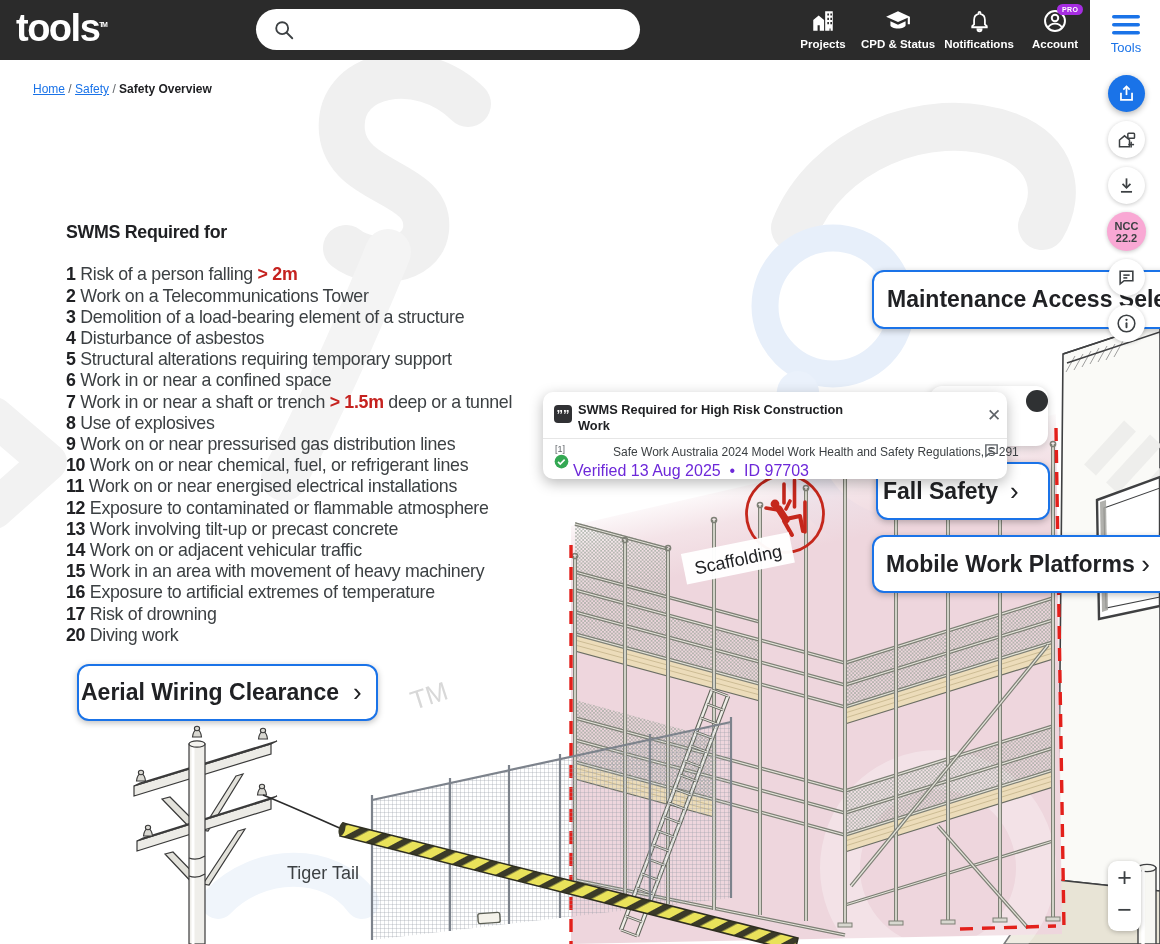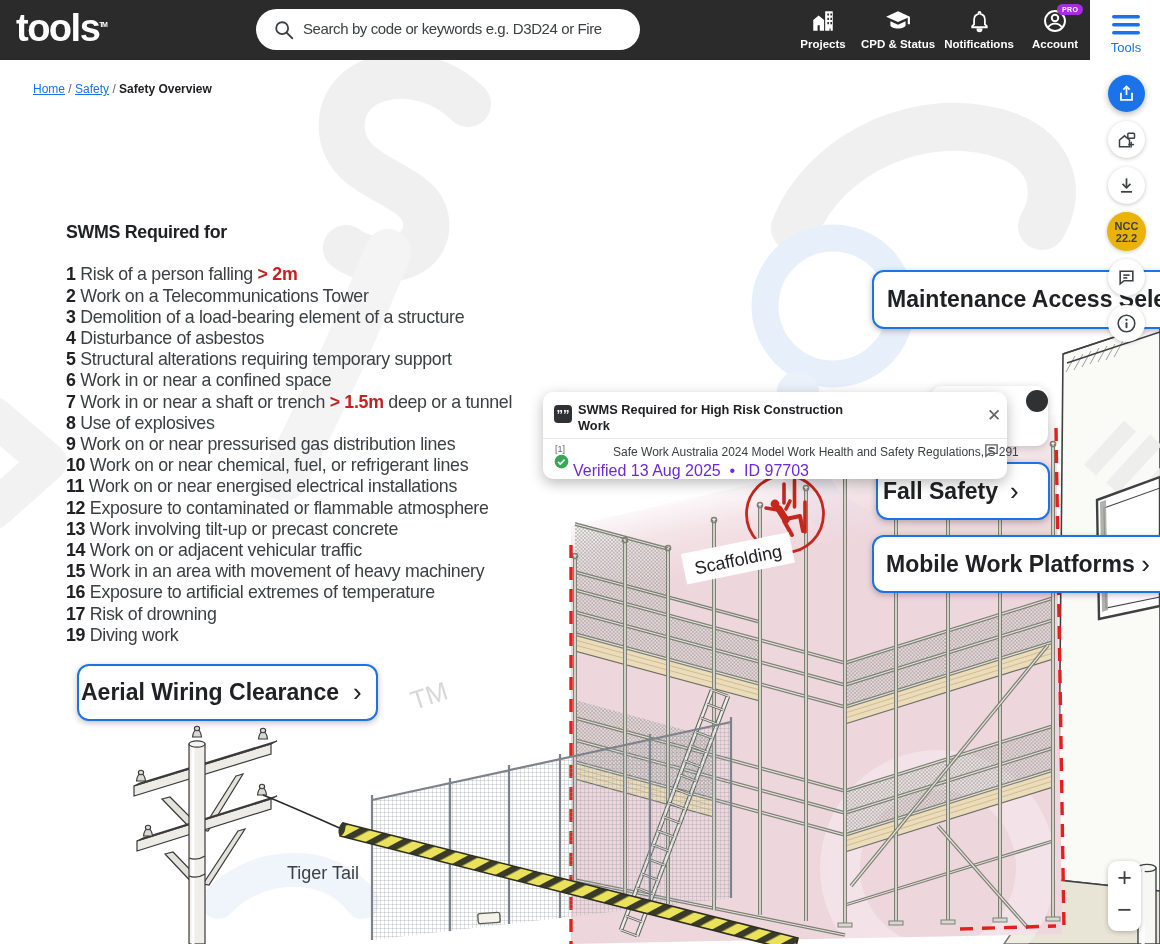--- a/index.html
+++ b/index.html
@@ -316,21 +316,20 @@
 <text x="287" y="879" font-size="18" fill="#3c4043" font-family="Liberation Sans,sans-serif">Tiger Tail</text>
 </svg>
 
 <div id="hdr"></div>
 <div id="logo">tools<sup>TM</sup></div>
 <div id="search">
   <svg style="position:absolute;left:17px;top:10px" width="22" height="22" viewBox="0 0 24 24">
     <circle cx="10" cy="10" r="6.5" fill="none" stroke="#3c4043" stroke-width="2"></circle>
     <line x1="15" y1="15" x2="21" y2="21" stroke="#3c4043" stroke-width="2" stroke-linecap="round"></line>
   </svg>
-  <div class="ph">Search by code or keywords e.g. D3D24 or Fire</div>
 </div>
 
 <div class="navit" style="left:778px">
   <svg width="26" height="26" viewBox="0 0 24 24" fill="#fff">
       <path d="M3 21V11l5-4 5 4v10H9v-5H7v5H3zm11 0V3h7v18h-2v-2h-1v2h-4zm2-14h1.5v-2H16v2zm2.8 0h1.5v-2h-1.5v2zM16 11h1.5V9H16v2zm2.8 0h1.5V9h-1.5v2zm-2.8 4h1.5v-2H16v2zm2.8 0h1.5v-2h-1.5v2z"></path>
     </svg>
   <div class="lbl">Projects</div>
 </div>
 <div class="navit" style="left:853px">
   <svg width="28" height="26" viewBox="0 0 24 24" fill="#fff">
@@ -378,21 +377,21 @@
 <b>8</b> Use of explosives<br>
 <b>9</b> Work on or near pressurised gas distribution lines<br>
 <b>10</b> Work on or near chemical, fuel, or refrigerant lines<br>
 <b>11</b> Work on or near energised electrical installations<br>
 <b>12</b> Exposure to contaminated or flammable atmosphere<br>
 <b>13</b> Work involving tilt-up or precast concrete<br>
 <b>14</b> Work on or adjacent vehicular traffic<br>
 <b>15</b> Work in an area with movement of heavy machinery<br>
 <b>16</b> Exposure to artificial extremes of temperature<br>
 <b>17</b> Risk of drowning<br>
-<b>19</b> Diving work
+<b>20</b> Diving work
 </div>
 
 <div class="cta" style="left:872px;top:270px;width:340px;height:55px;padding-left:13px">Maintenance Access Selection</div>
 <div class="cta" style="left:876px;top:462px;width:165px;height:54px;padding-left:5px">Fall Safety<span class="chev" style="margin-left:12px">›</span></div>
 <div class="cta" style="left:872px;top:535px;width:288px;height:54px;padding-left:12px">Mobile Work Platforms<span class="chev" style="position:absolute;right:24px;margin-left:0">›</span></div>
 <div class="cta" style="left:77px;top:664px;width:295px;height:53px;padding-left:2px">Aerial Wiring Clearance<span class="chev">›</span></div>
 
 <div id="ghost">
     <div class="dot"></div>
   </div>
@@ -430,21 +429,21 @@
       <line x1="13.5" y1="17.5" x2="20.5" y2="17.5"></line>
   </svg>
 </div>
 <div class="rc" style="top:167px">
   <svg width="19" height="19" viewBox="0 0 24 24" fill="none" stroke="#3c4043" stroke-width="2.2">
     <path d="M12 3v12"></path>
       <path d="M7 10l5 5 5-5"></path>
       <line x1="5" y1="20" x2="19" y2="20"></line>
   </svg>
 </div>
-<div class="rc" style="top:212px;width:39px;height:39px;left:1107px;background:#eab308">
+<div class="rc" style="top:212px;width:39px;height:39px;left:1107px;background:#f9a8d4">
   <div style="font-size:11px;font-weight:700;color:#3c4043;text-align:center;line-height:12px">NCC<br>22.2</div>
 </div>
 <div class="rc" style="top:259px">
   <svg width="19" height="19" viewBox="0 0 24 24" fill="none" stroke="#3c4043" stroke-width="2">
       <path d="M4 4h16v12H9l-5 4z"></path>
       <line x1="8" y1="9" x2="16" y2="9"></line>
       <line x1="8" y1="12.5" x2="13" y2="12.5"></line>
     </svg>
 </div>
 <div class="rc" style="top:305px">

